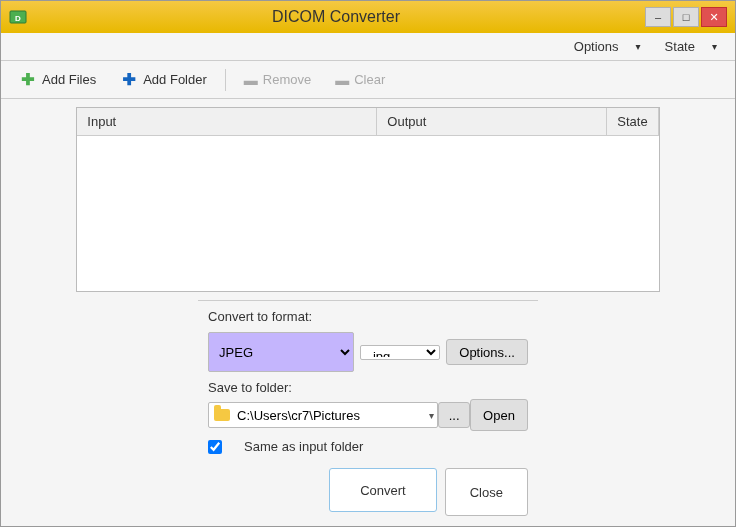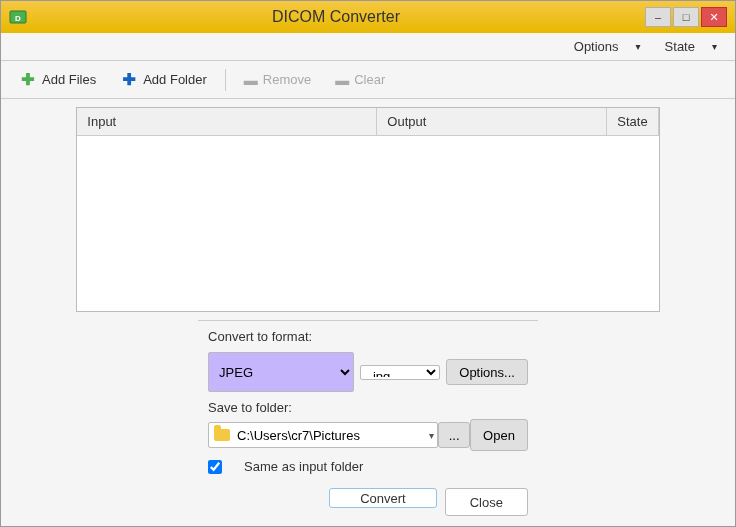--- a/index.html
+++ b/index.html
@@ -283,31 +283,31 @@
       color: #333;
     }
 
     .action-row {
       display: flex;
       justify-content: flex-end;
       gap: 8px;
       padding: 4px 0 2px;
     }
     .convert-btn {
-      height: 20px;
+      height: 44px;
       padding: 0 30px;
       background: white;
       border: 1px solid #90c4e8;
       border-radius: 3px;
       cursor: pointer;
       font-size: 13px;
       color: #333;
     }
     .close-action-btn {
-      height: 28px;
+      height: 48px;
       padding: 0 24px;
       background: white;
       border: 1px solid #bbb;
       border-radius: 3px;
       cursor: pointer;
       font-size: 13px;
       color: #333;
     }
 
     

